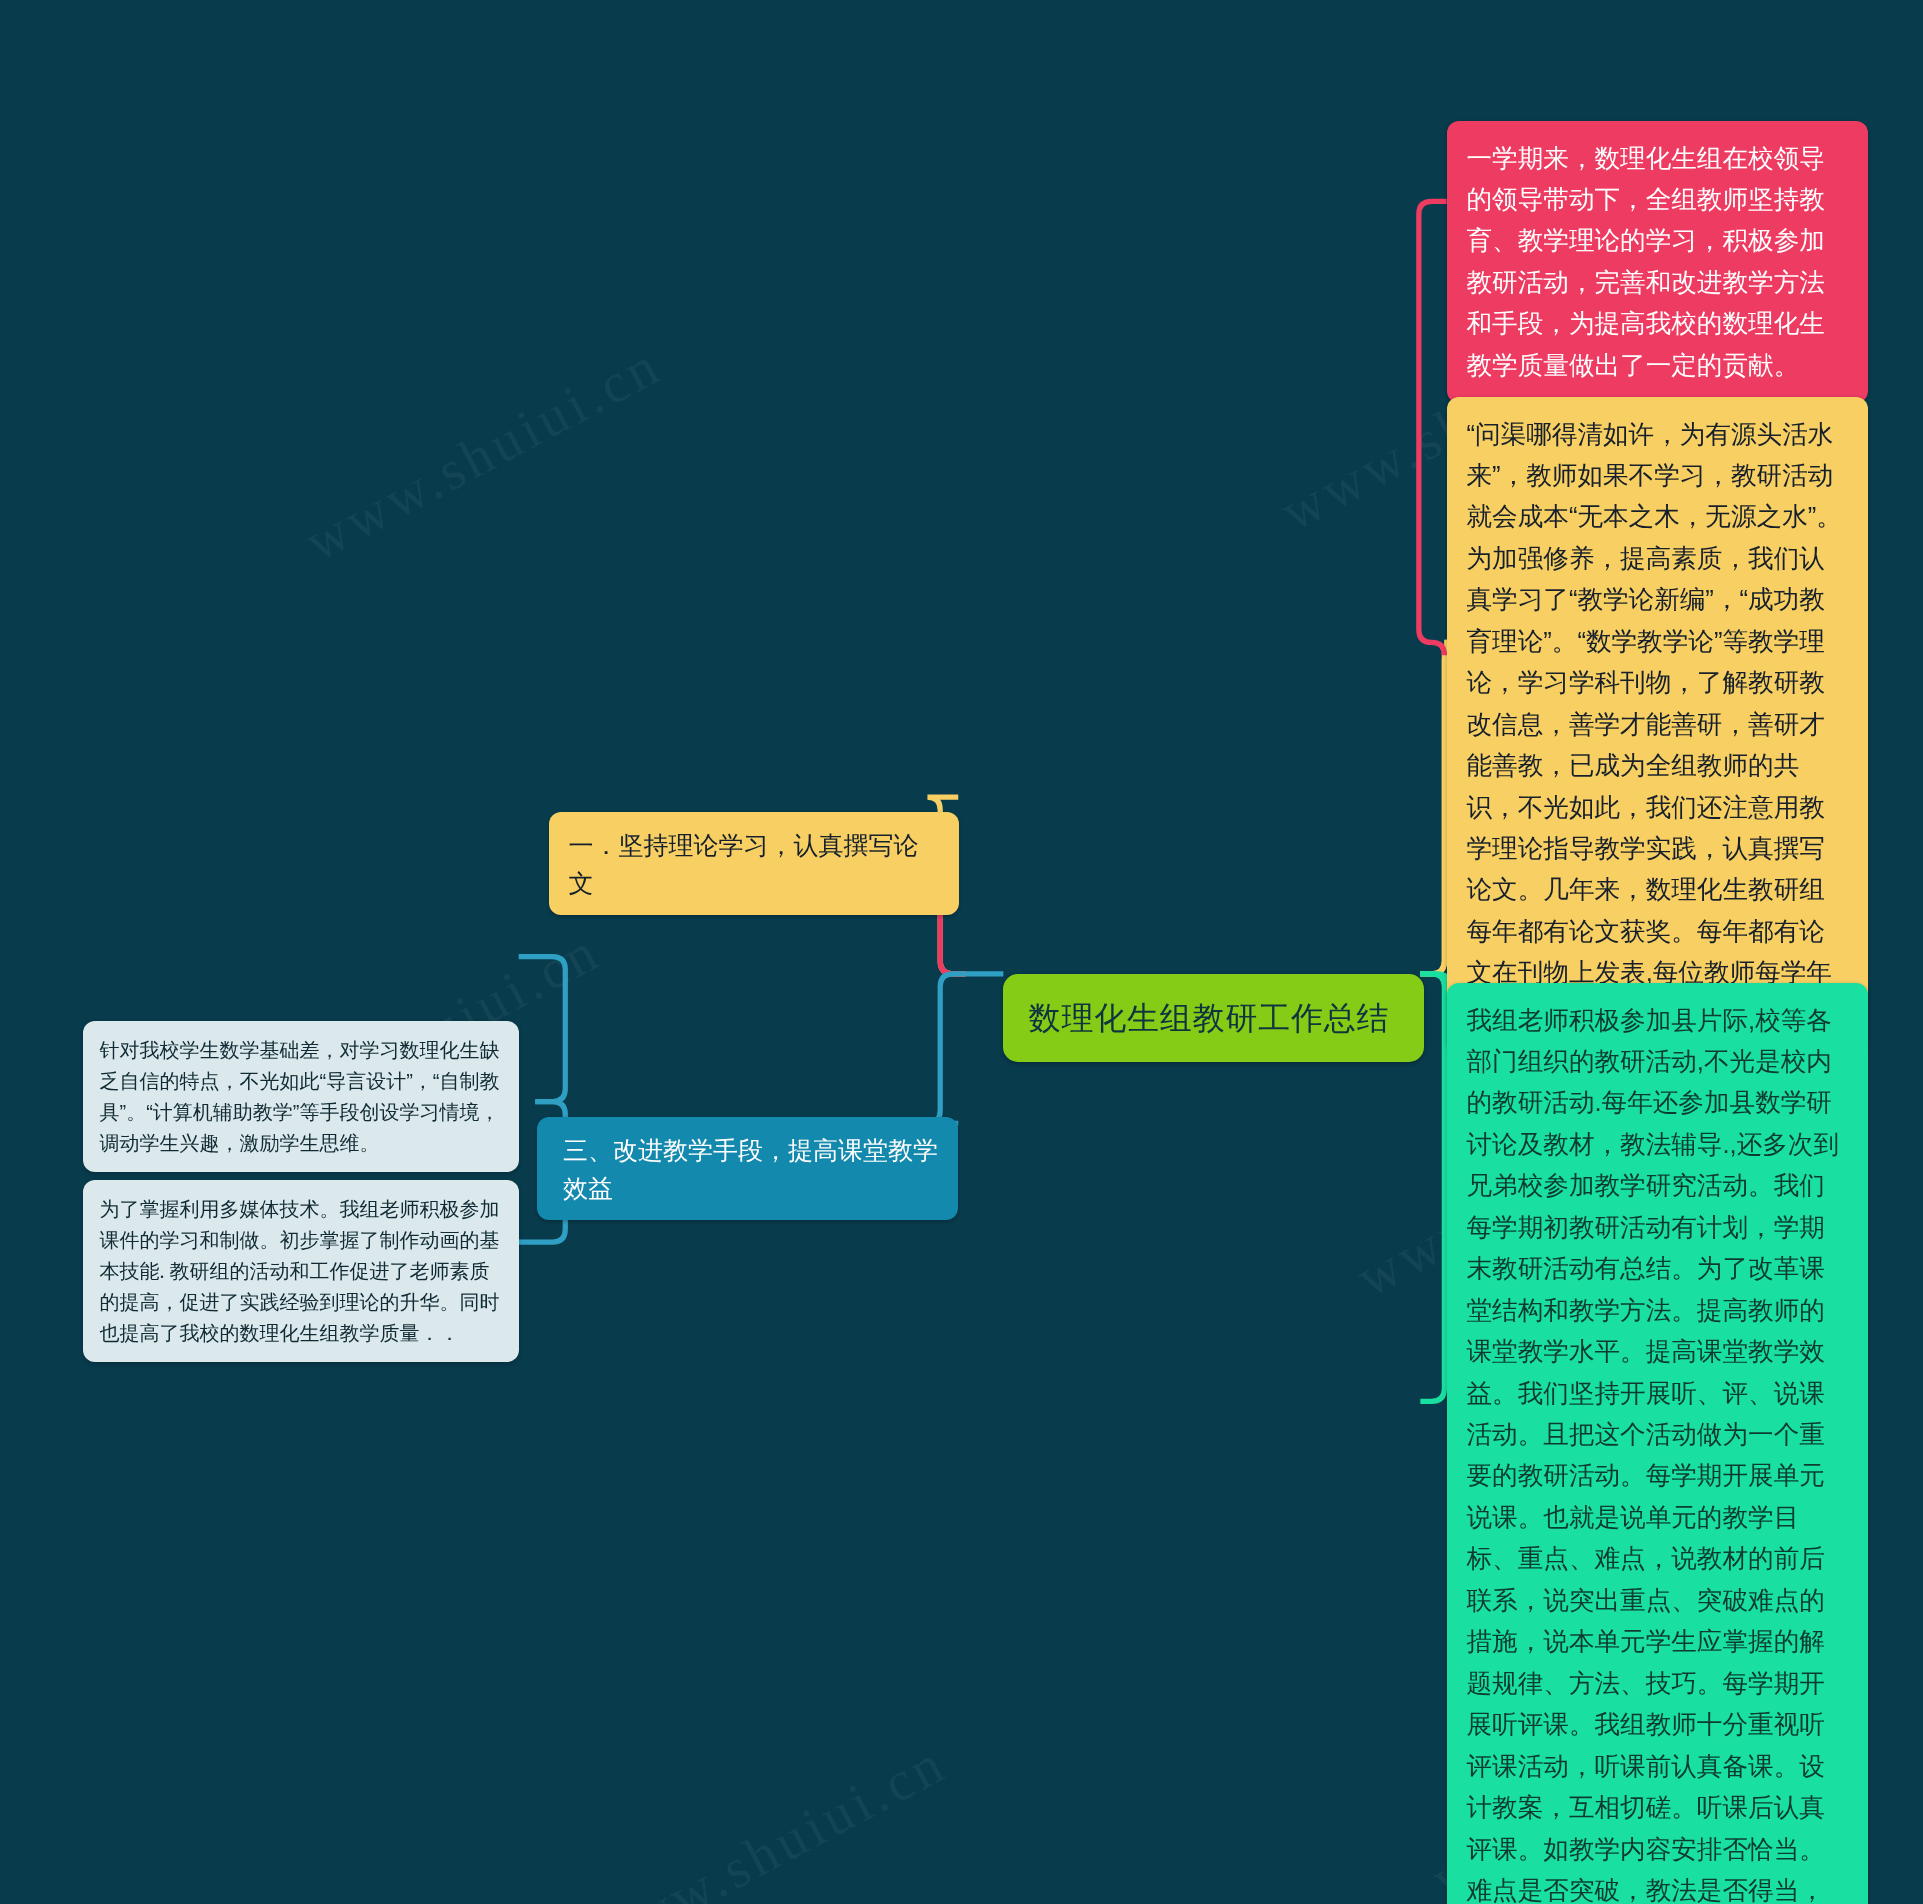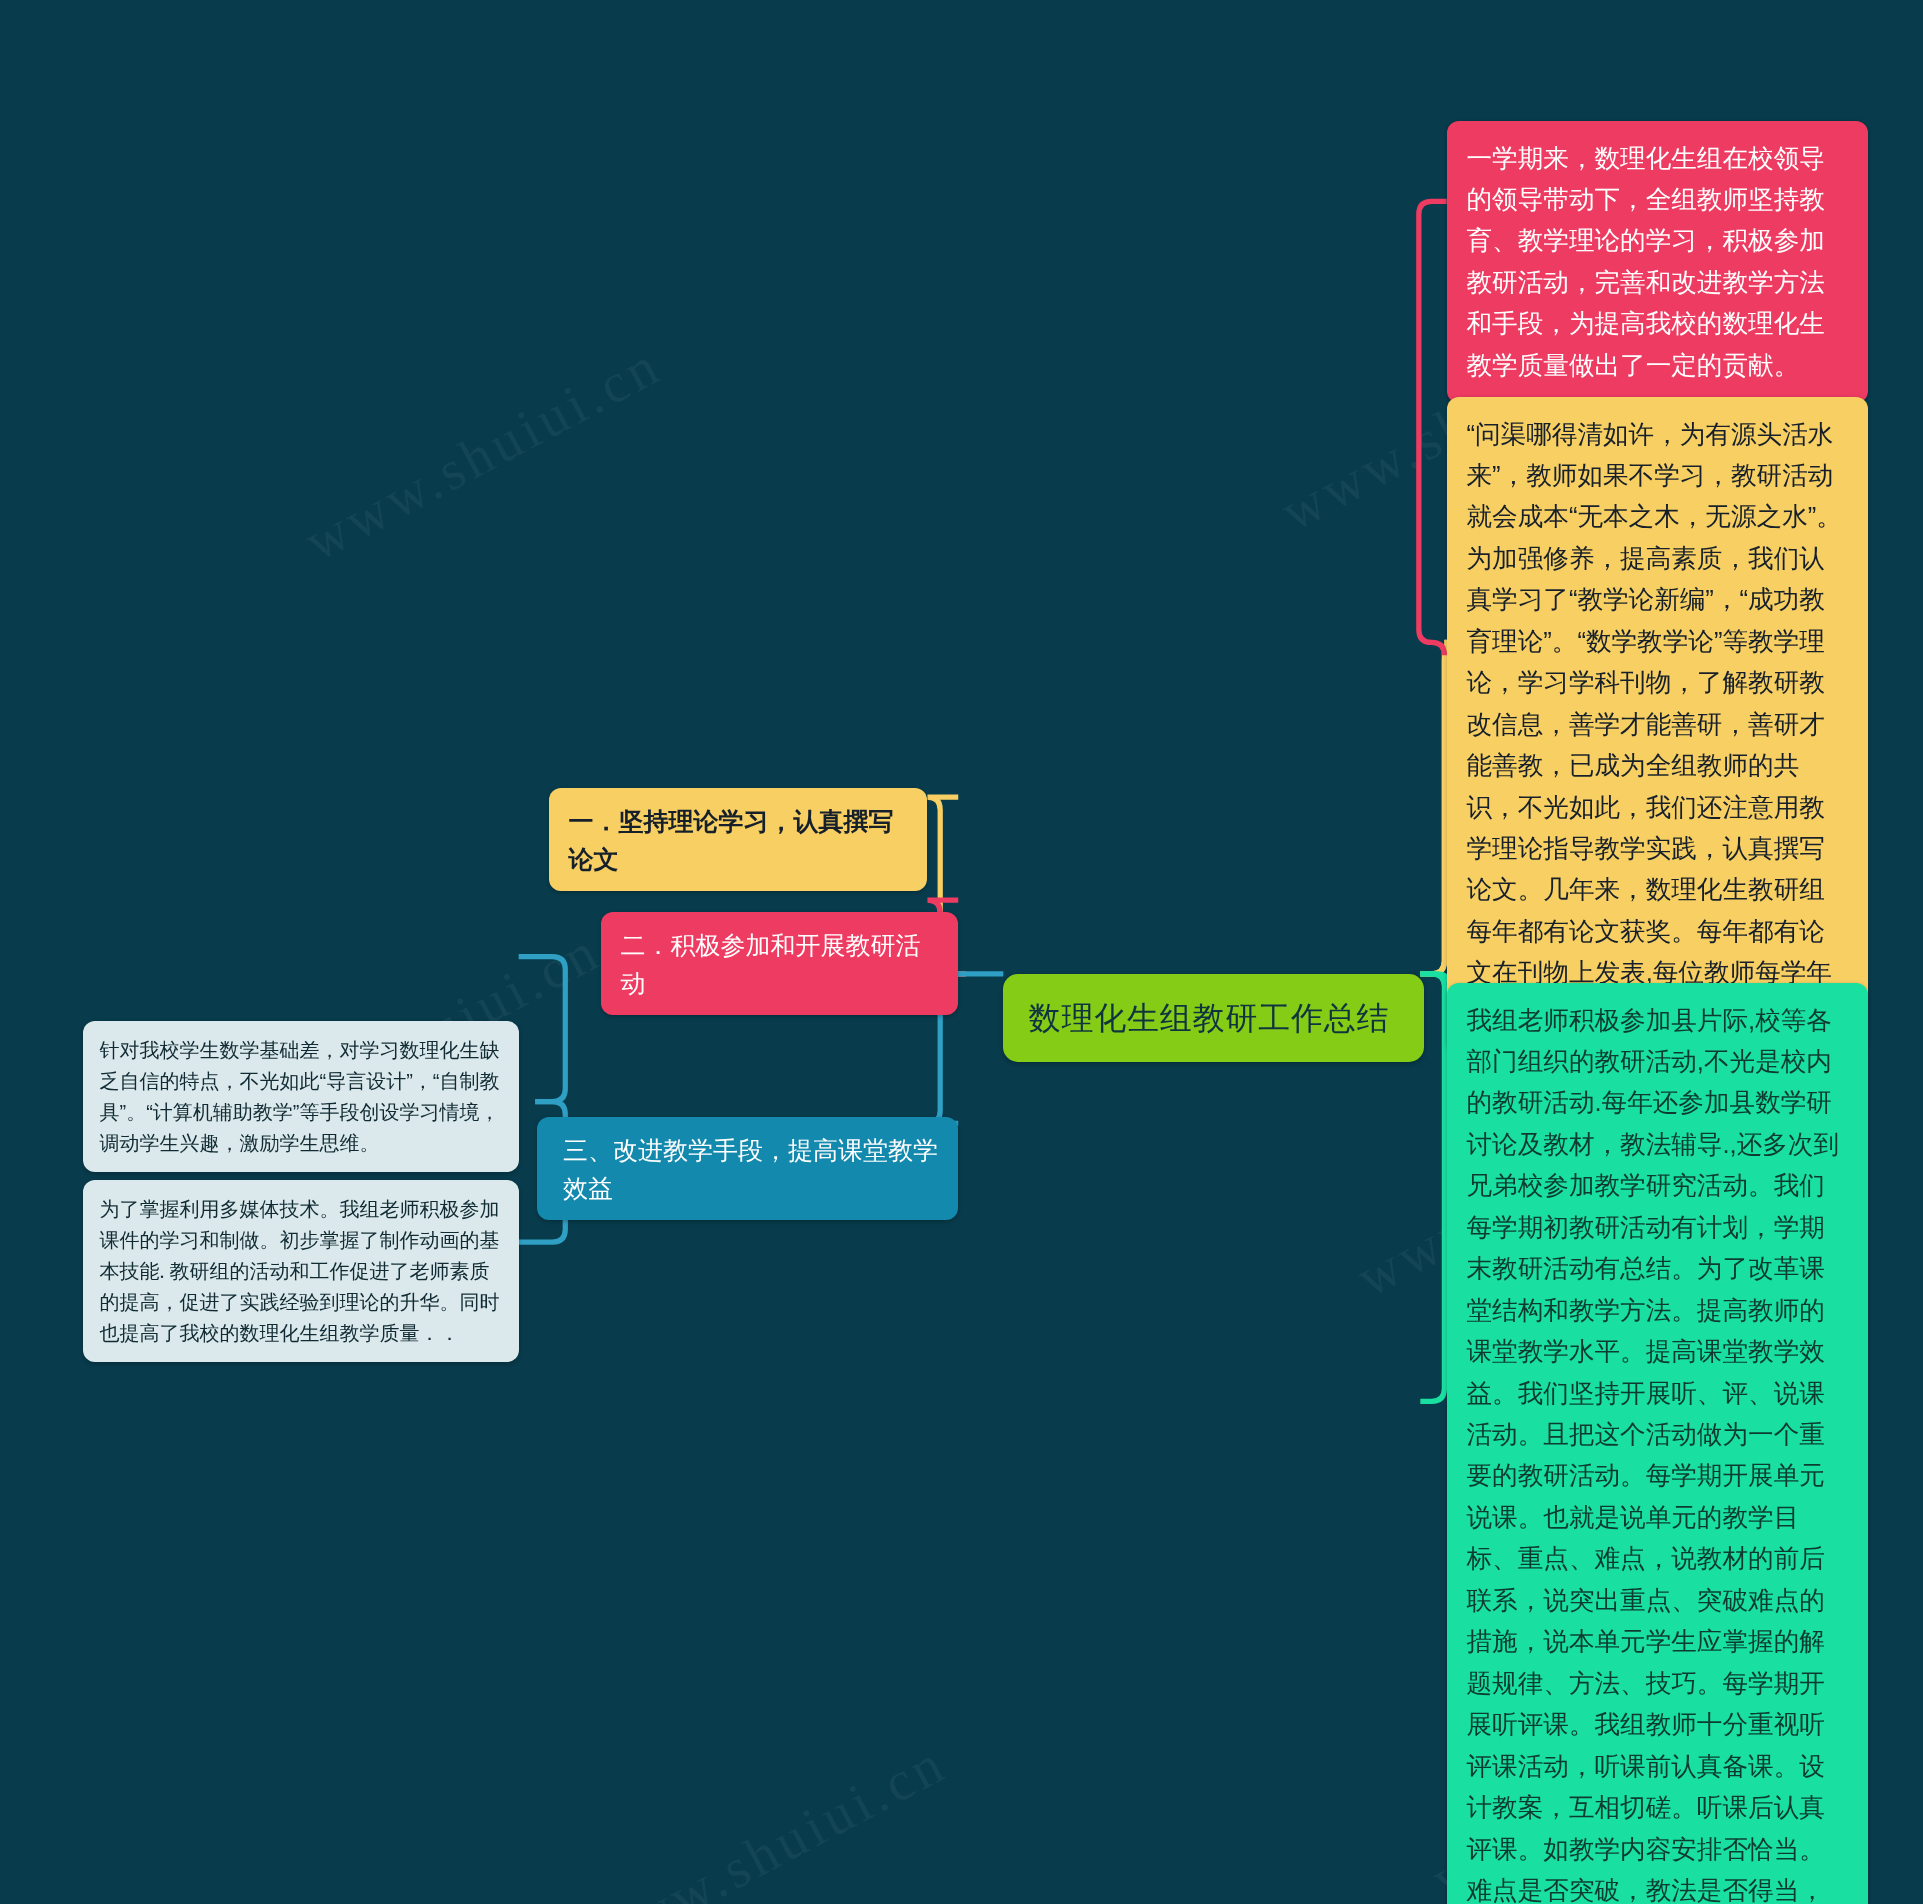--- a/index.html
+++ b/index.html
@@ -101,23 +101,22 @@
     <path d="M1285,1296 H1268 Q1251,1296 1251,1279 V1215 Q1251,1198 1234,1198 H1275" fill="none" stroke="#ee3b62" stroke-width="7"></path>
 
     <path d="M1285,1296 H1268 Q1251,1296 1251,1313 V1478 Q1251,1495 1234,1495 H1275" fill="none" stroke="#2f9fc4" stroke-width="7"></path>
 
     <path d="M712,1466 H735 Q752,1466 752,1449 V1290 Q752,1273 735,1273 H690" fill="none" stroke="#2f9fc4" stroke-width="7"></path>
     <path d="M712,1466 H735 Q752,1466 752,1483 V1636 Q752,1653 735,1653 H690" fill="none" stroke="#2f9fc4" stroke-width="7"></path>
   </svg>
 
   <div class="node central" style="left:1003px;top:930px;width:421px;">数理化生组教研工作总结</div>
 
-  <div class="node branch branch-yellow" style="left:549px;top:744px;width:378px;font-weight:bold;">一．坚持理论学习，认真撰写论文</div>
+  <div class="node branch branch-yellow" style="left:549px;top:768px;width:410px;">一．坚持理论学习，认真撰写论文</div>
 
-  <div class="node branch branch-pink" style="left:601px;top:868px;width:357px;">二．积极参加和开展教研活动</div>
 
   <div class="node branch branch-teal" style="left:537px;top:1073px;width:421px;">三、改进教学手段，提高课堂教学效益</div>
 
   <div class="node leaf leaf-pink" style="left:1447px;top:77px;width:421px;">一学期来，数理化生组在校领导的领导带动下，全组教师坚持教育、教学理论的学习，积极参加教研活动，完善和改进教学方法和手段，为提高我校的数理化生教学质量做出了一定的贡献。</div>
 
   <div class="node leaf leaf-yellow" style="left:1447px;top:353px;width:421px;">“问渠哪得清如许，为有源头活水来”，教师如果不学习，教研活动就会成本“无本之木，无源之水”。为加强修养，提高素质，我们认真学习了“教学论新编”，“成功教育理论”。“数学教学论”等教学理论，学习学科刊物，了解教研教改信息，善学才能善研，善研才能善教，已成为全组教师的共识，不光如此，我们还注意用教学理论指导教学实践，认真撰写论文。几年来，数理化生教研组每年都有论文获奖。每年都有论文在刊物上发表,每位教师每学年都在学校汇编论文一篇。</div>
 
   <div class="node leaf leaf-green" style="left:1447px;top:939px;width:421px;">我组老师积极参加县片际,校等各部门组织的教研活动,不光是校内的教研活动.每年还参加县数学研讨论及教材，教法辅导.,还多次到兄弟校参加教学研究活动。我们每学期初教研活动有计划，学期末教研活动有总结。为了改革课堂结构和教学方法。提高教师的课堂教学水平。提高课堂教学效益。我们坚持开展听、评、说课活动。且把这个活动做为一个重要的教研活动。每学期开展单元说课。也就是说单元的教学目标、重点、难点，说教材的前后联系，说突出重点、突破难点的措施，说本单元学生应掌握的解题规律、方法、技巧。每学期开展听评课。我组教师十分重视听评课活动，听课前认真备课。设计教案，互相切磋。听课后认真评课。如教学内容安排否恰当。难点是否突破，教法是否得当，教学手段的使用，教学思想、方法的渗透。是否符合素质教育的要求，老师的教学基本功等方面进行中肯，全面的评论、探讨。听评课活动促进了教学水平的提高。</div>
 
   <div class="node leaf leaf-white" style="left:83px;top:977px;width:436px;">针对我校学生数学基础差，对学习数理化生缺乏自信的特点，不光如此“导言设计”，“自制教具”。“计算机辅助教学”等手段创设学习情境，调动学生兴趣，激励学生思维。</div>

